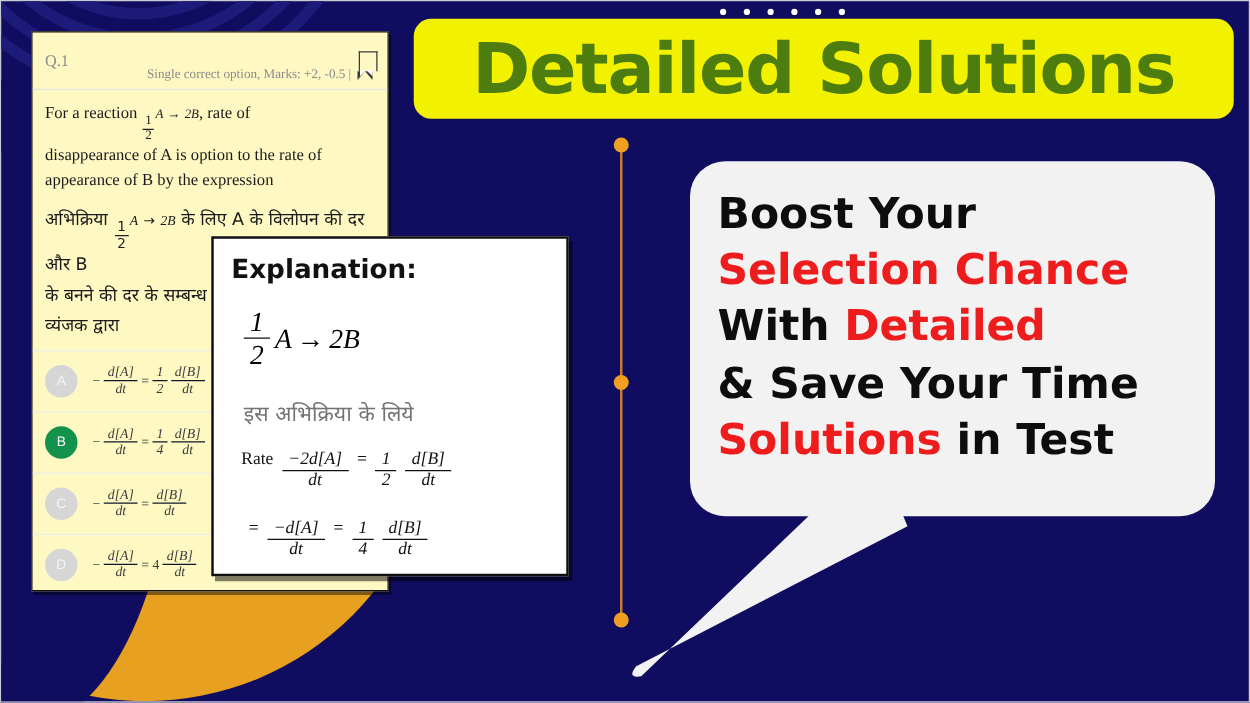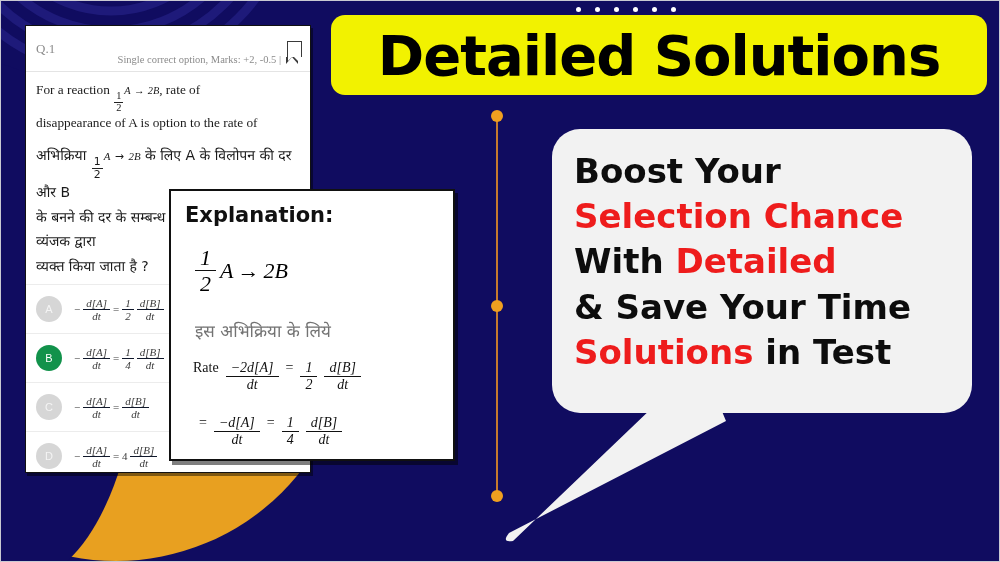--- a/index.html
+++ b/index.html
@@ -91,33 +91,33 @@
     background: #F2F200;
     border-radius: 14px;
     display: flex;
     align-items: center;
     justify-content: center;
   }
   .title-banner .title-text {
     font-family: "DejaVu Sans", sans-serif;
     font-weight: bold;
     font-size: 56px;
-    color: #000000;
+    color: #4d7c0f;
     letter-spacing: -1px;
     white-space: nowrap;
   }
 
   
   .question-card {
     position: absolute;
     left: 24px;
     top: 24px;
     width: 286px;
     height: 448px;
-    background: #ffffff;
+    background: #fef9c3;
     border: 1px solid #111;
     box-shadow: 2px 3px 0 rgba(0,0,0,0.45);
     overflow: hidden;
     box-sizing: border-box;
   }
   .q-head {
     display: flex;
     align-items: center;
     padding: 6px 8px 6px 10px;
     border-bottom: 1px solid #e4e4e4;
@@ -372,32 +372,32 @@
       <div>
         <span>For a reaction</span>
         <span class="frac">
           <span class="num">1</span>
           <span class="den">2</span>
         </span><span class="eqi sm">A</span>
         <span class="sm">→</span>
         <span class="eqi sm">2B</span><span>, rate of</span>
       </div>
       <div>disappearance of A is option to the rate of</div>
+      <div>appearance of B by the expression</div>
 
       <div class="hindi">
         <span>अभिक्रिया</span>
         <span class="frac">
           <span class="num">1</span>
           <span class="den">2</span>
         </span><span class="eqi sm">A</span>
         <span class="sm">→</span>
         <span class="eqi sm">2B</span>
         <span>के लिए A के विलोपन की दर और B</span>
         <div>के बनने की दर के सम्बन्ध को निम्न में से किस व्यंजक द्वारा</div>
-        <div>व्यक्त किया जाता है ?</div>
       </div>
     </div>
 
     <div class="options">
       <div class="opt-row">
         <span class="opt-badge">A</span>
         <span class="opt-eq">
           <span>−</span>
           <span class="dfrac">
             <span class="n">d[A]</span>

